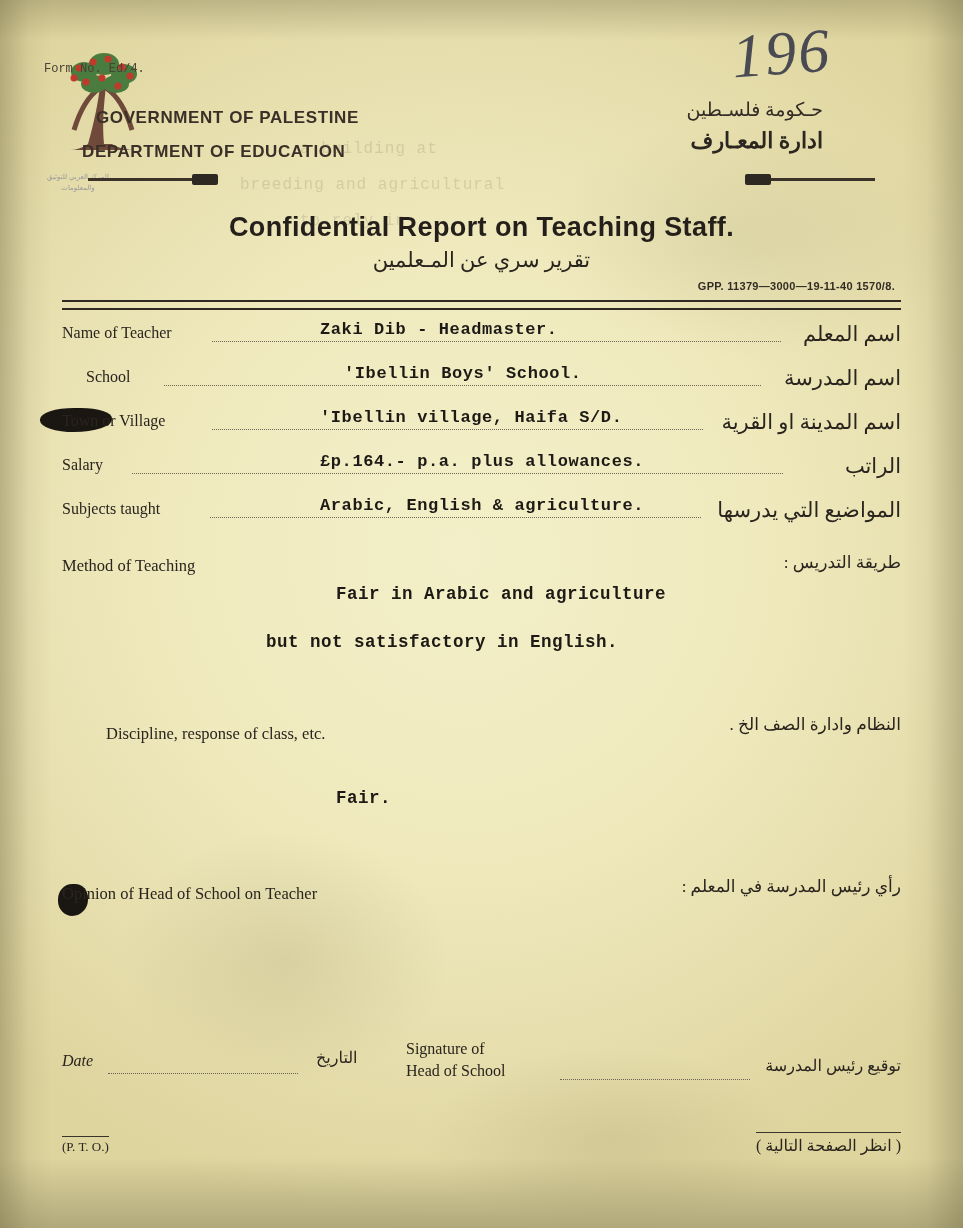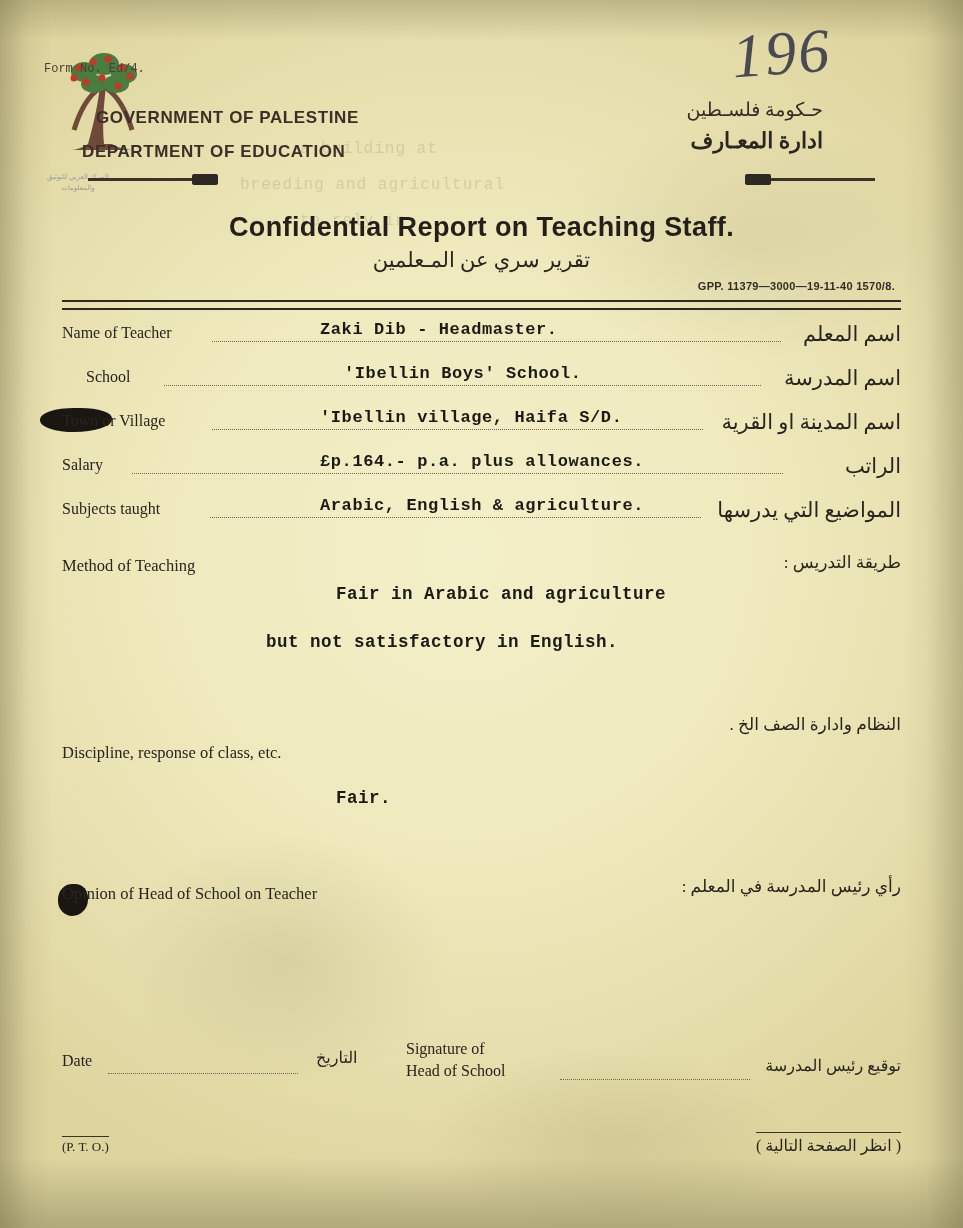--- a/index.html
+++ b/index.html
@@ -410,29 +410,29 @@
     <span class="dots" style="left:148px; right:200px;"></span>
     <span class="val" style="left:258px;">Arabic, English &amp; agriculture.</span>
     <span class="ar">المواضيع التي يدرسها</span>
   </div>
 
   <div class="section-lbl" style="top:556px;">Method of Teaching</div>
   <div class="section-ar" style="top:552px;">طريقة التدريس :</div>
   <div class="typed" style="left:336px; top:584px;">Fair in Arabic and agriculture</div>
   <div class="typed" style="left:266px; top:632px;">but not satisfactory in English.</div>
 
-  <div class="section-lbl" style="top:743px;">Discipline, response of class, etc.</div>
+  <div class="section-lbl" style="top:724px;margin-left:44px;">Discipline, response of class, etc.</div>
   <div class="section-ar" style="top:714px;">النظام وادارة الصف الخ .</div>
   <div class="typed" style="left:336px; top:788px;">Fair.</div>
 
   <div class="blot" style="left:58px; top:884px; width:30px; height:32px;"></div>
   <div class="section-lbl" style="top:884px;">Opinion of Head of School on Teacher</div>
   <div class="section-ar" style="top:876px;">رأي رئيس المدرسة في المعلم :</div>
 
-  <div class="foot-lbl" style="left:62px; top:1052px;">Date</div>
+  <div class="foot-lbl" style="left:62px; top:1052px;font-style:italic;">Date</div>
   <div class="foot-dots" style="left:108px; width:190px; top:1072px;"></div>
   <div class="foot-ar" style="left:316px; top:1048px;">التاريخ</div>
 
   <div class="foot-lbl" style="left:406px; top:1040px;">Signature of</div>
   <div class="foot-lbl" style="left:406px; top:1062px;">Head of School</div>
   <div class="foot-dots" style="left:560px; width:190px; top:1078px;"></div>
   <div class="foot-ar" style="right:62px; top:1056px;">توقيع رئيس المدرسة</div>
 
   <div class="pto">(P. T. O.)</div>
   <div class="pto-ar">( انظر الصفحة التالية )</div>

